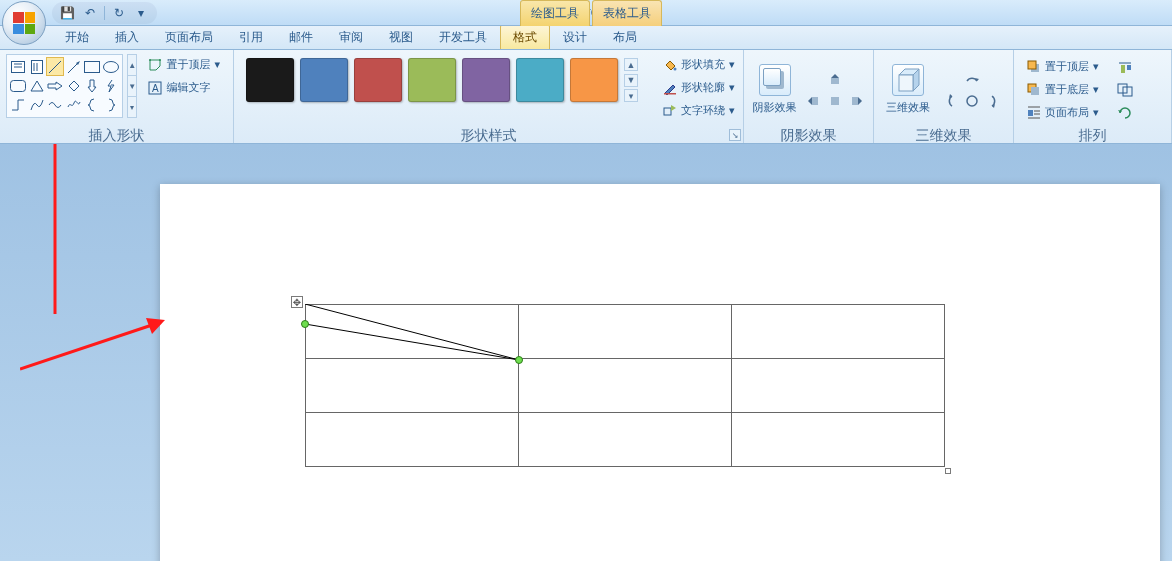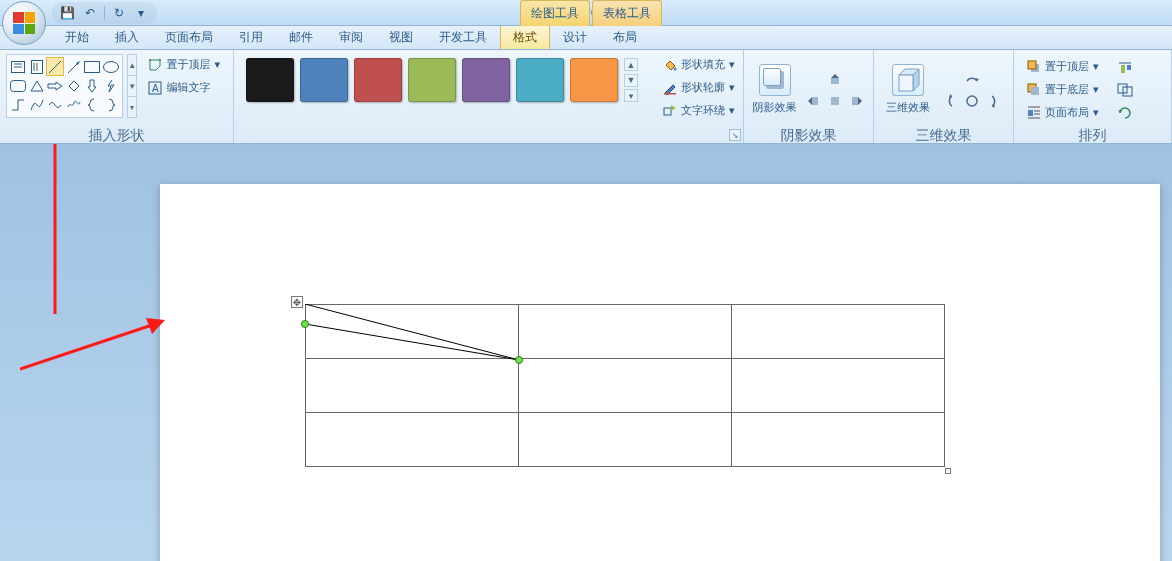--- a/index.html
+++ b/index.html
@@ -393,20 +393,21 @@
         <div class="mini-btn">
           <svg class="mini-icon" viewBox="0 0 14 14">
               <rect x="1" y="4" width="7" height="7" fill="none" stroke="#2b5b8c"></rect>
               <polygon points="8,1 13,4 8,7" fill="#9bbb59"></polygon>
             </svg>
           <span>文字环绕</span>
           <span>▾</span>
         </div>
       </div>
     </div>
+    <div class="group-label">形状样式</div>
     <div class="launcher">↘</div>
   </div>
 
   <div class="group" style="width:130px">
     <div class="group-body" style="align-items:center">
       <div class="bigbtn">
         <div class="bigicon" style="position:relative">
           <div style="position:absolute;left:6px;top:6px;width:18px;height:18px;background:#9fb8cf;border-radius:2px"></div>
           <div style="position:absolute;left:3px;top:3px;width:18px;height:18px;background:linear-gradient(#fff,#d9ecfb);border:1px solid #7ca0c2;border-radius:2px"></div>
         </div>

